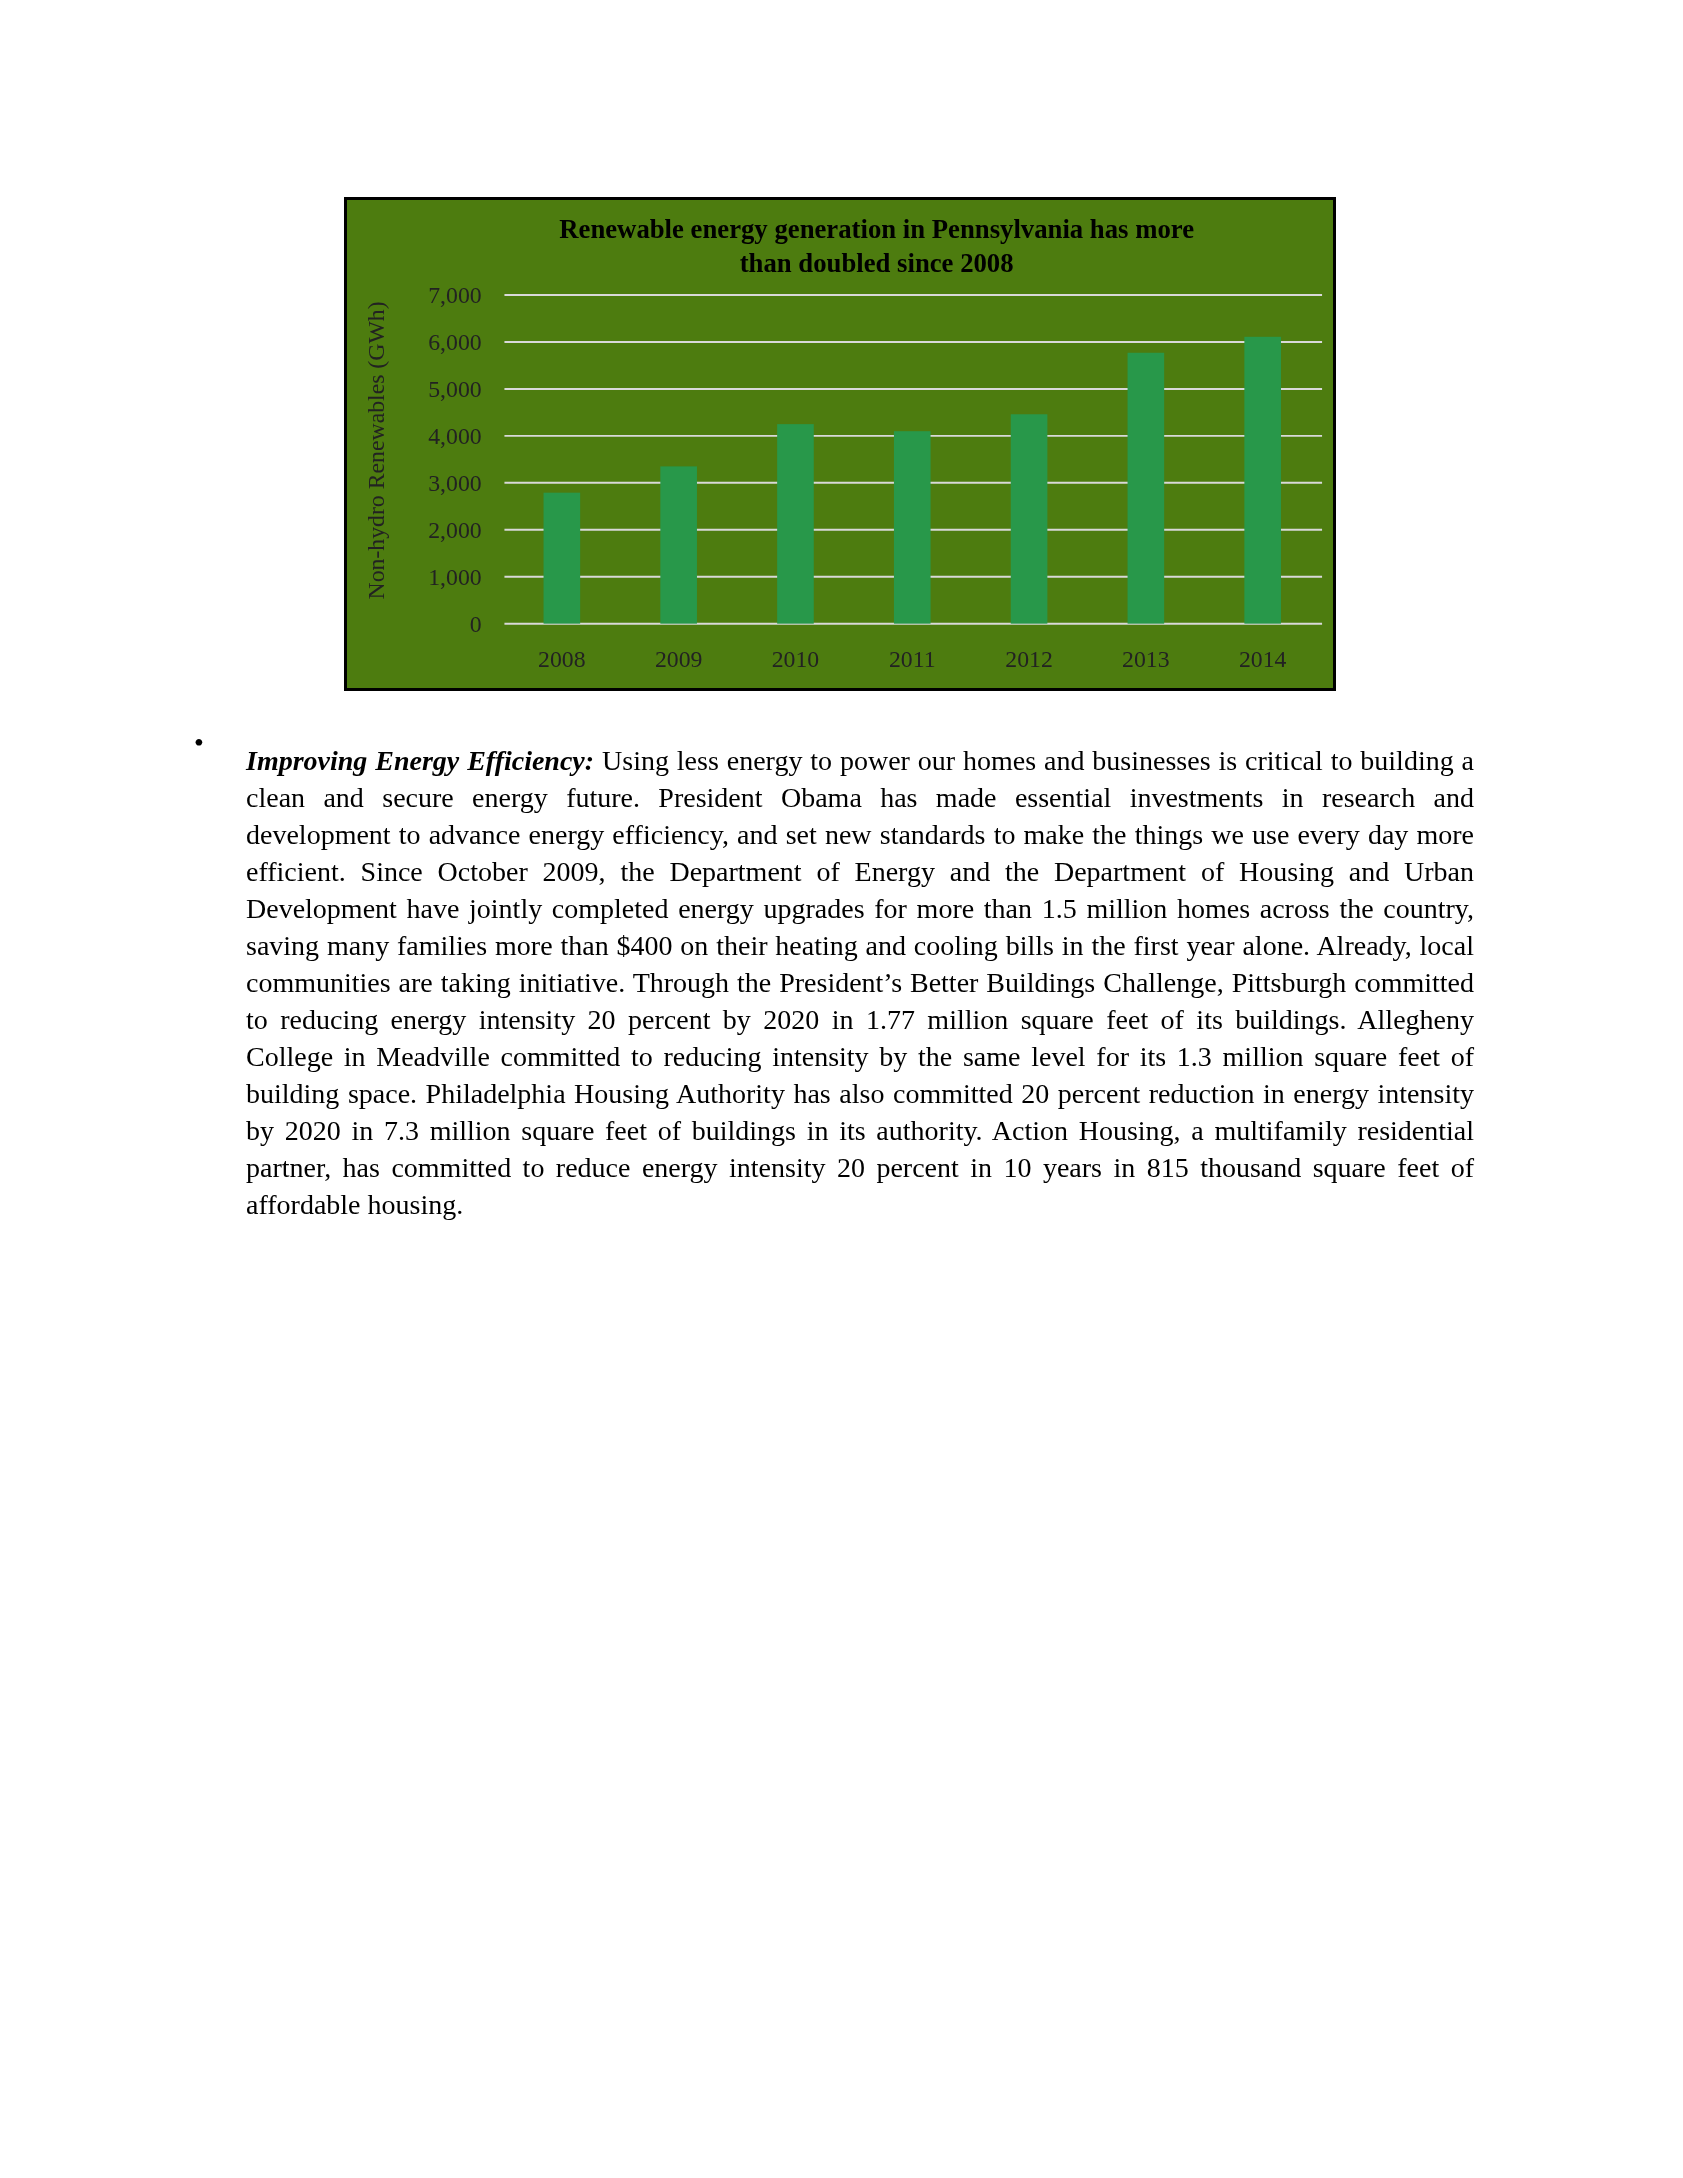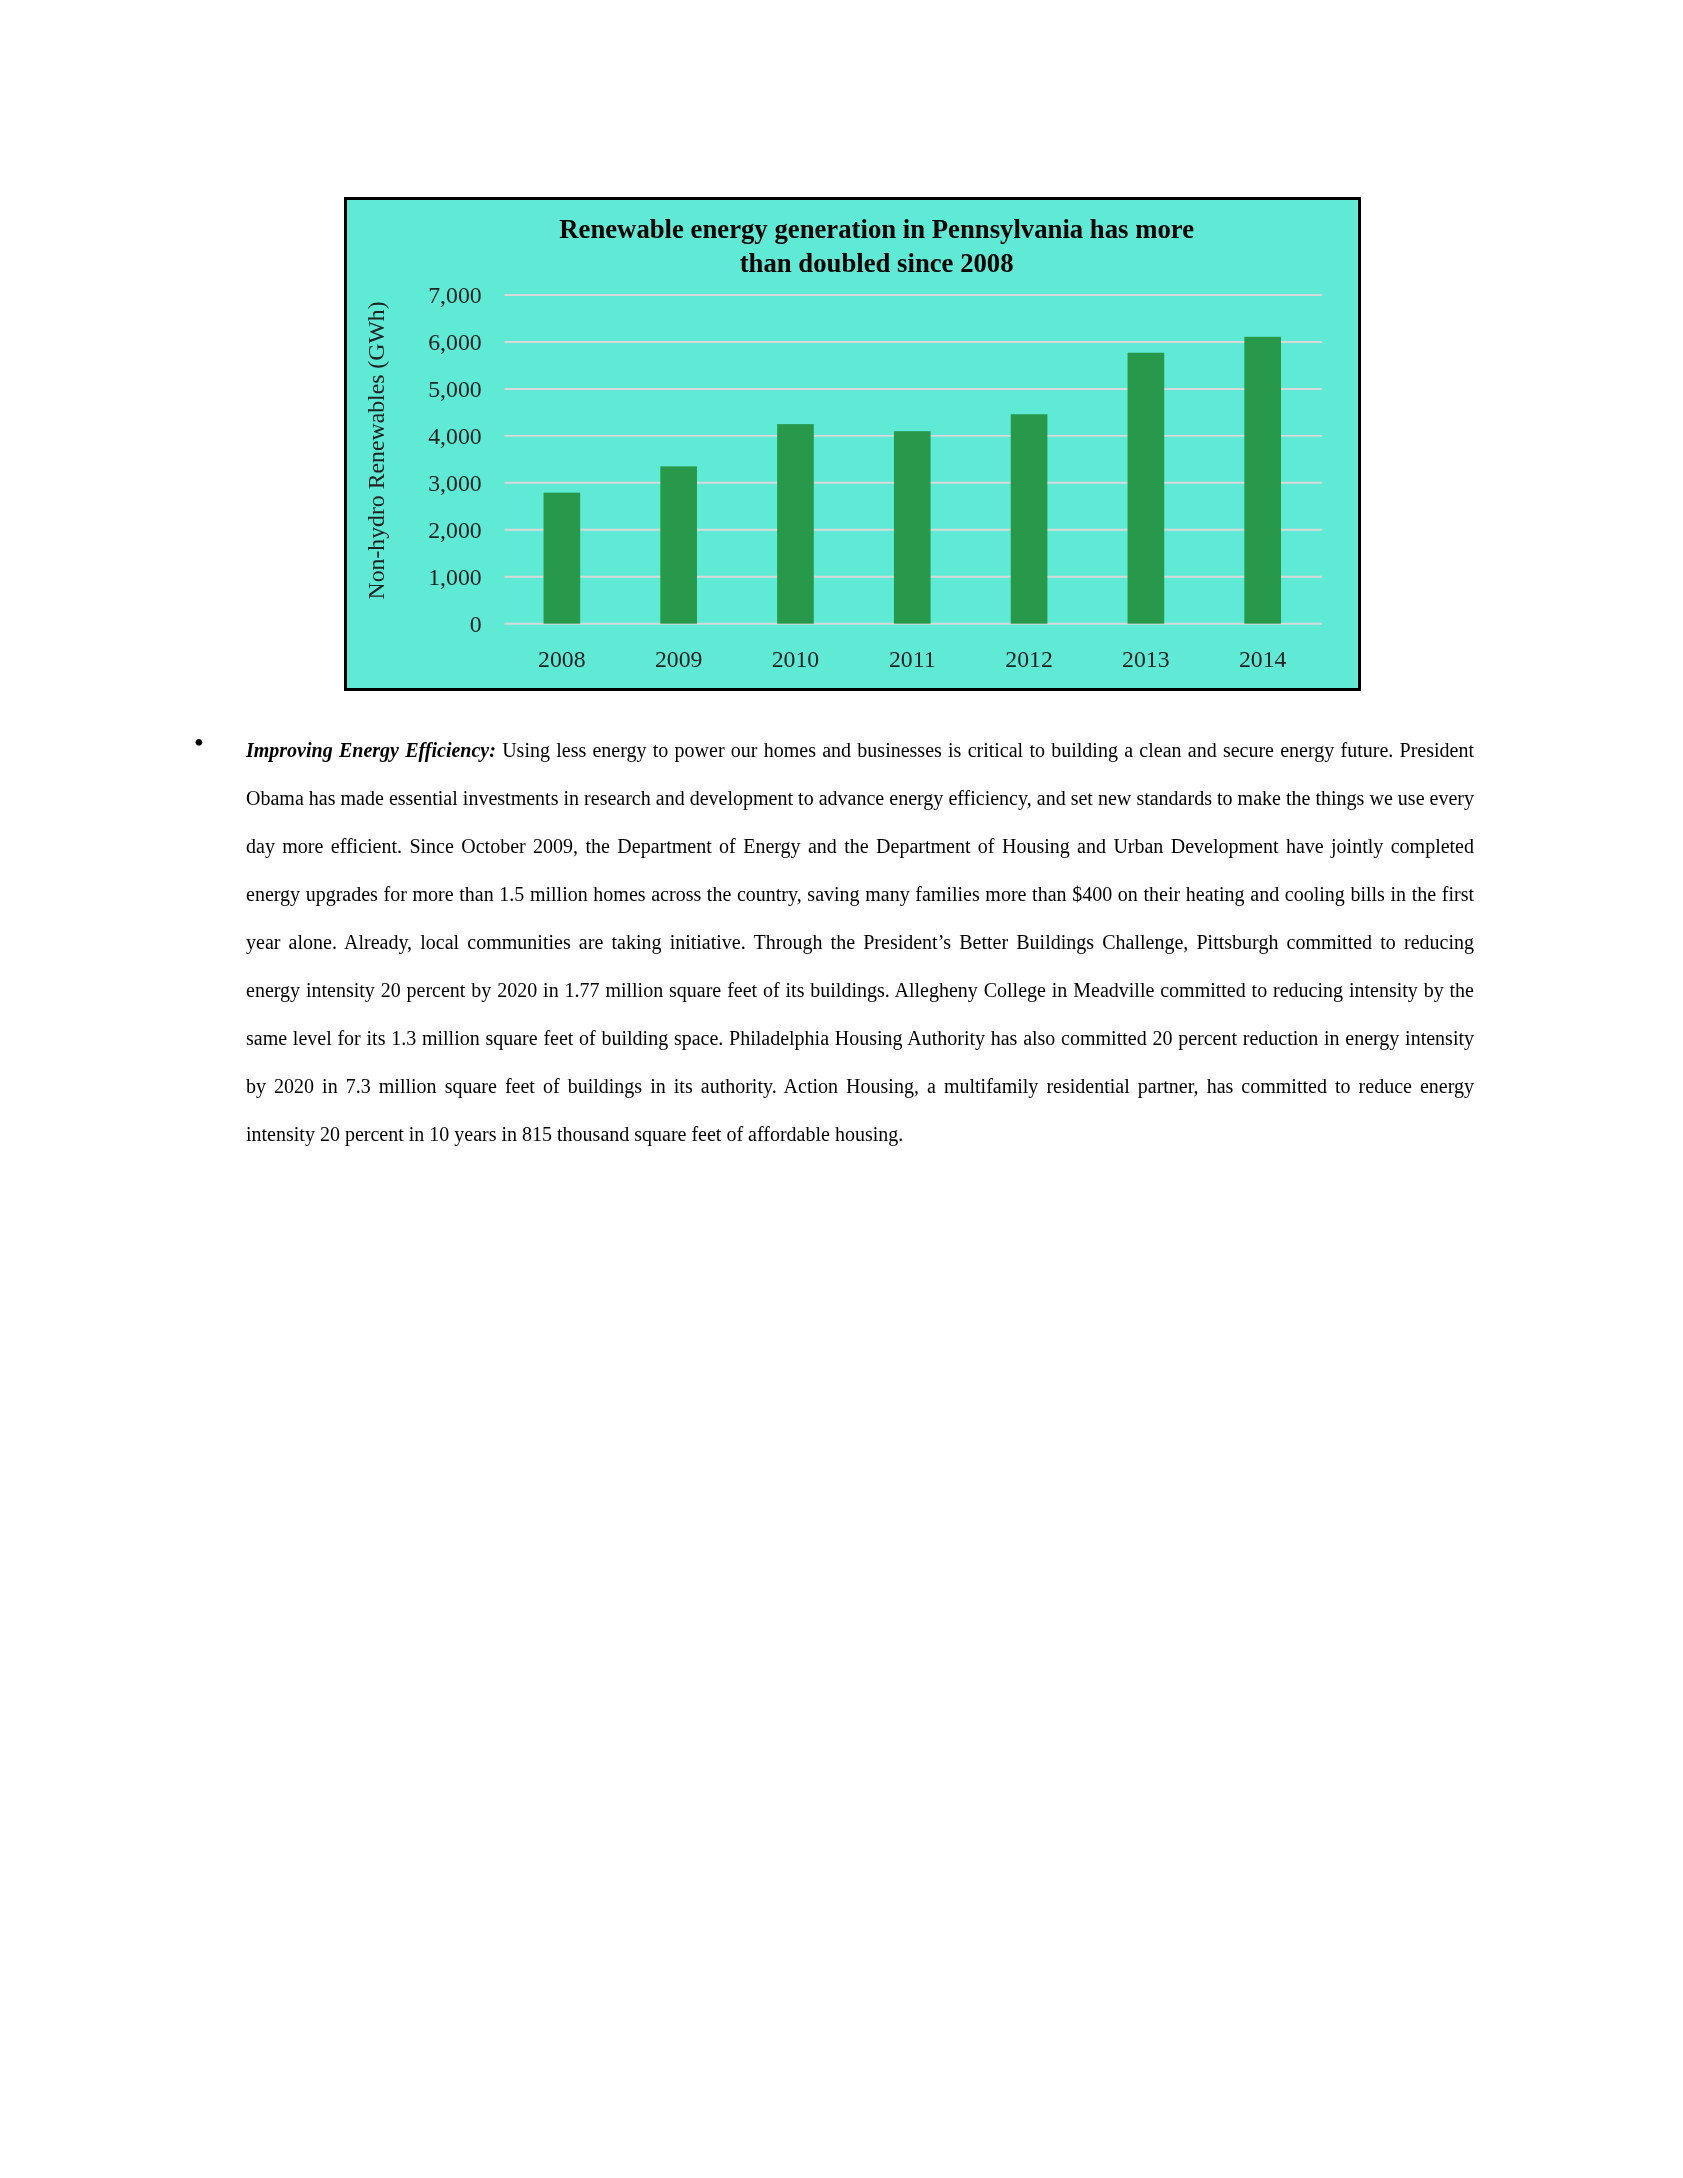--- a/index.html
+++ b/index.html
@@ -1,27 +1,27 @@
 <!DOCTYPE html>
 <html><head>
 <meta charset="utf-8">
 <style>
   html, body { margin: 0; padding: 0; background: #ffffff; }
   body { width: 1683px; height: 2178px; position: relative; overflow: hidden;
          font-family: "Liberation Serif", serif; color: #000; }
   #chart-box { position: absolute; left: 344px; top: 197px; width: 986px; height: 488px;
-               border: 3px solid #000; background: #5eead4; box-sizing: content-box; padding-left: 25px; }
+               border: 3px solid #000; background: #4d7c0f; box-sizing: content-box; }
   #chart-svg { position: absolute; left: 0; top: 0; width: 986px; height: 488px; }
   .chart-title { font-family: "Liberation Serif", serif; font-weight: bold; font-size: 27px; fill: #000; }
   .tick-label { font-family: "Liberation Serif", serif; font-size: 24px; fill: #222; }
   .axis-title { font-family: "Liberation Serif", serif; font-size: 24px; fill: #222; }
   #bullet-section { position: absolute; left: 194px; top: 726px; width: 1282px; }
   #bullet-dot { position: absolute; left: 0; top: 0; font-size: 28px; line-height: 34px; }
-  #bullet-text { position: absolute; left: 52px; top: 0; width: 1228px;
-                 font-size: 20px; line-height: 48px; text-align: justify; }
+  #bullet-text { position: absolute; left: 52px; top: 16px; width: 1228px;
+                 font-size: 28px; line-height: 37px; text-align: justify; }
   #bullet-lead { font-weight: bold; font-style: italic; }
 </style>
 </head>
 <body>
 
 <div id="chart-box">
   <svg id="chart-svg" xmlns="http://www.w3.org/2000/svg" viewBox="0 0 996 493">
     <g id="title-group">
       <text class="chart-title" x="535" y="38" text-anchor="middle">Renewable energy generation in Pennsylvania has more</text>
       <text class="chart-title" x="535" y="73" text-anchor="middle">than doubled since 2008</text>

